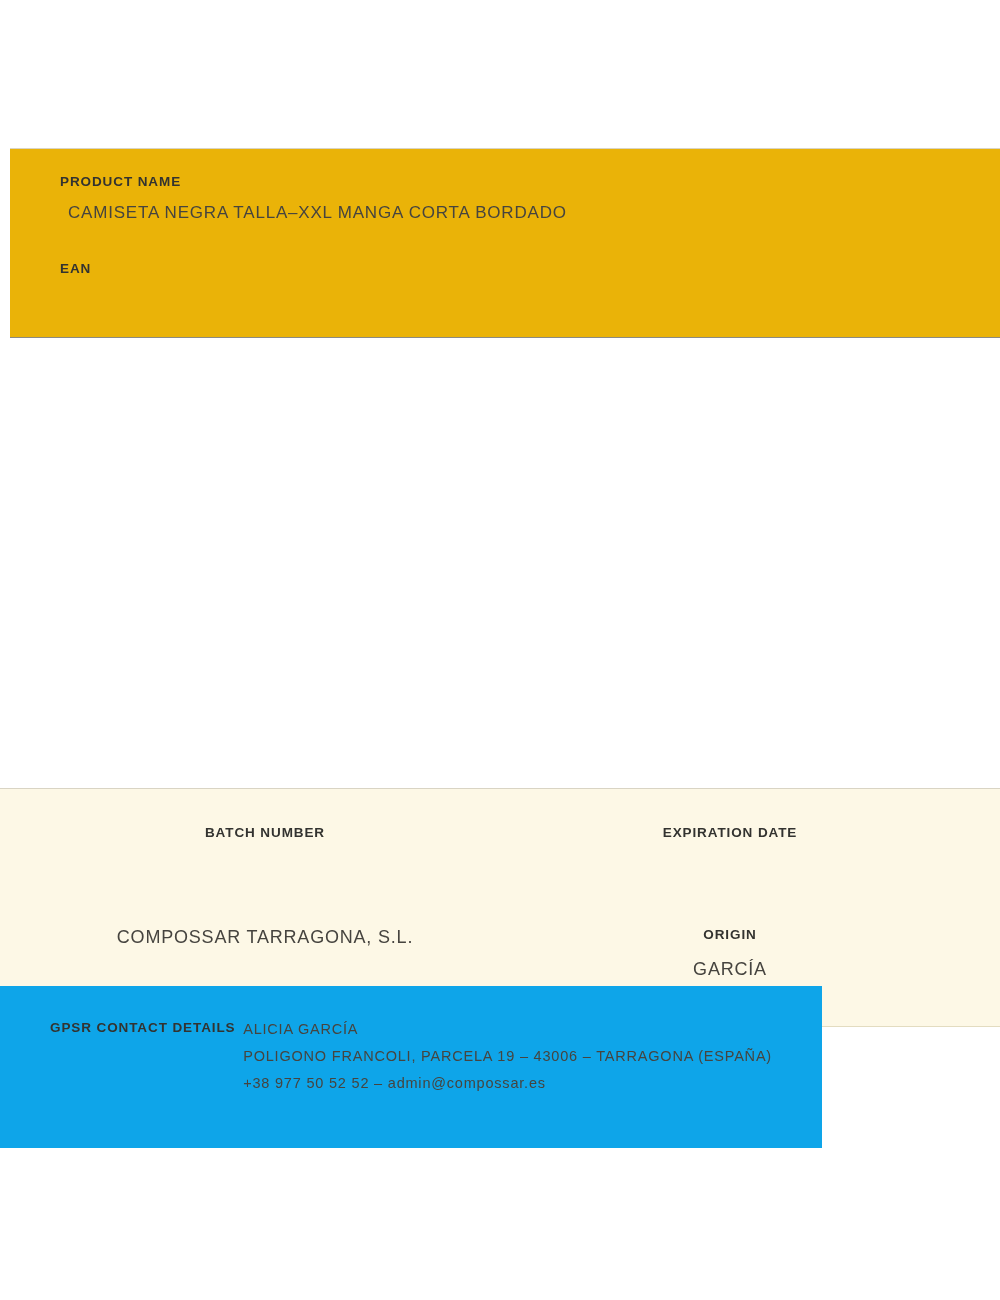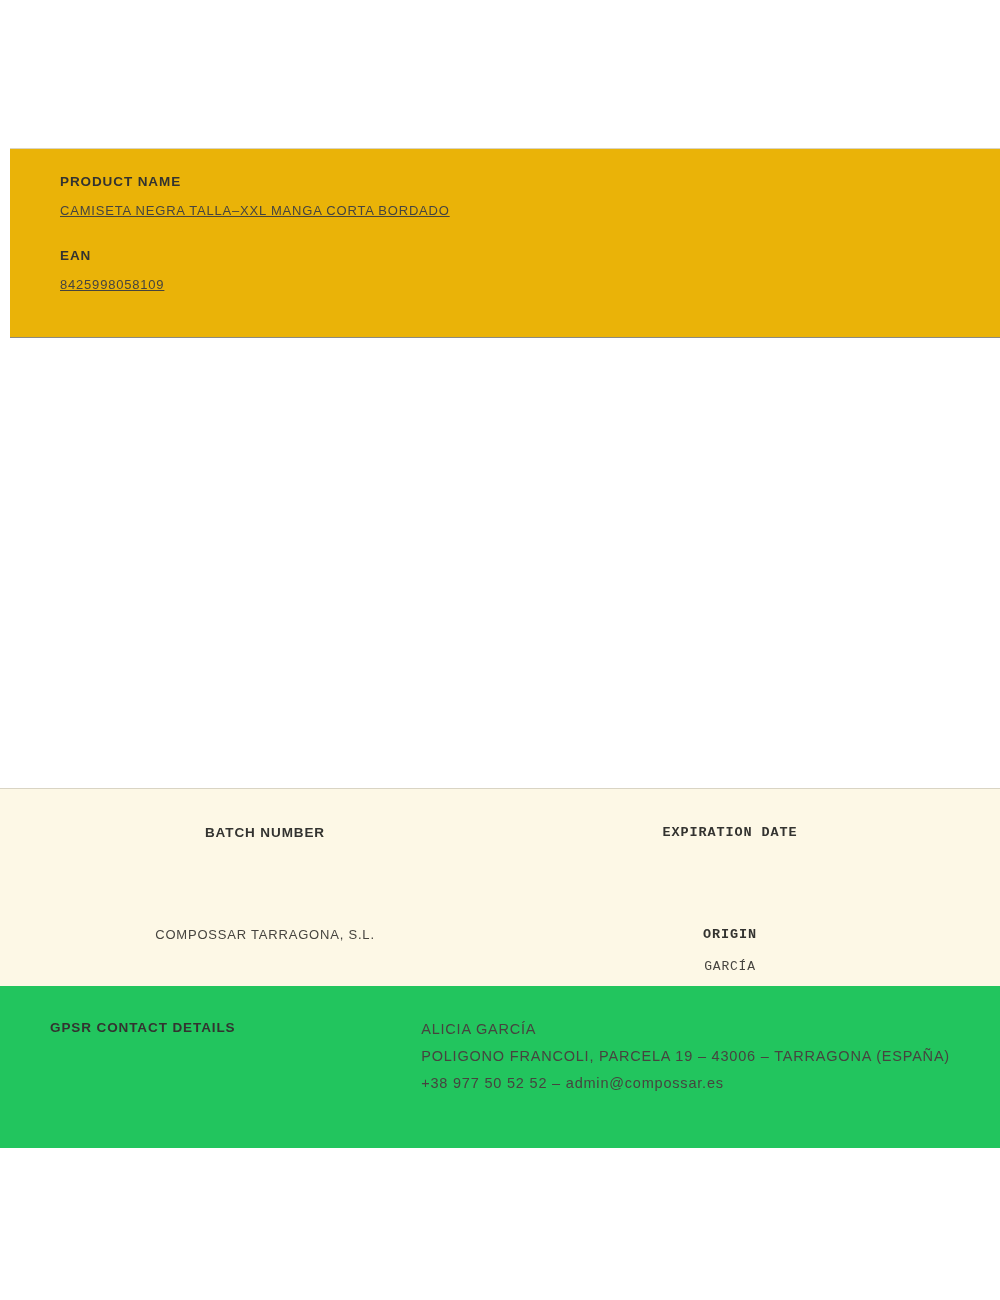--- a/index.html
+++ b/index.html
@@ -38,26 +38,25 @@
     padding: 25px 50px 0 50px;
   }
   .field-label {
     font-size: 13.5px;
     font-weight: bold;
     letter-spacing: 0.9px;
     color: #333330;
     margin: 0 0 14px 0;
   }
   .field-value {
-    font-size: 13px;
+    font-size: 17px;
     letter-spacing: 0.8px;
     color: #46443f;
-    margin: 0;
+    margin: 8px;
     font-weight: 400;
-    text-decoration: underline;
   }
   .spacer-gap {
     height: 30px;
   }
 
   
   .middle-blank {
     position: absolute;
     left: 0;
     top: 338px;
@@ -85,52 +84,51 @@
   .details-col {
     width: 50%;
     box-sizing: border-box;
     text-align: center;
   }
   .details-col.left-col {
     padding-left: 30px;
   }
   .details-col.right-col {
     padding-right: 40px;
-    font-family: Liberation Mono, monospace;
   }
   .row-one {
     padding-top: 36px;
   }
   .row-two {
     padding-top: 54px;
   }
   .details-label {
     font-size: 13.5px;
     font-weight: bold;
     letter-spacing: 0.9px;
     color: #333330;
     margin: 0 0 16px 0;
     min-height: 16px;
   }
   .details-value {
-    font-size: 13px;
+    font-size: 18px;
     letter-spacing: 0.8px;
     color: #46443f;
     margin: 0;
     min-height: 16px;
   }
 
   
   .gpsr-block {
     position: absolute;
     left: 0;
     top: 986px;
-    width: 1000px;
+    width: 822px;
     height: 162px;
-    background: #22c55e;
+    background: #0ea5e9;
     box-sizing: border-box;
     padding: 30px 50px 4px 50px;
   }
   .gpsr-flex {
     display: flex;
     justify-content: space-between;
     align-items: flex-start;
   }
   .gpsr-title {
     font-size: 13.5px;
@@ -167,21 +165,20 @@
 <div class="page">
 
   <div></div>
 
   <section class="product-block">
     <div class="product-inner">
       <p class="field-label">PRODUCT NAME</p>
       <p class="field-value">CAMISETA NEGRA TALLA–XXL MANGA CORTA BORDADO</p>
       <div class="spacer-gap"></div>
       <p class="field-label">EAN</p>
-      <p class="field-value">8425998058109</p>
     </div>
   </section>
 
   <div class="middle-blank"></div>
 
   <section class="details-block">
     <div class="details-row row-one">
       <div class="details-col left-col">
         <p class="details-label">BATCH NUMBER</p>
         <p class="details-value"></p>

